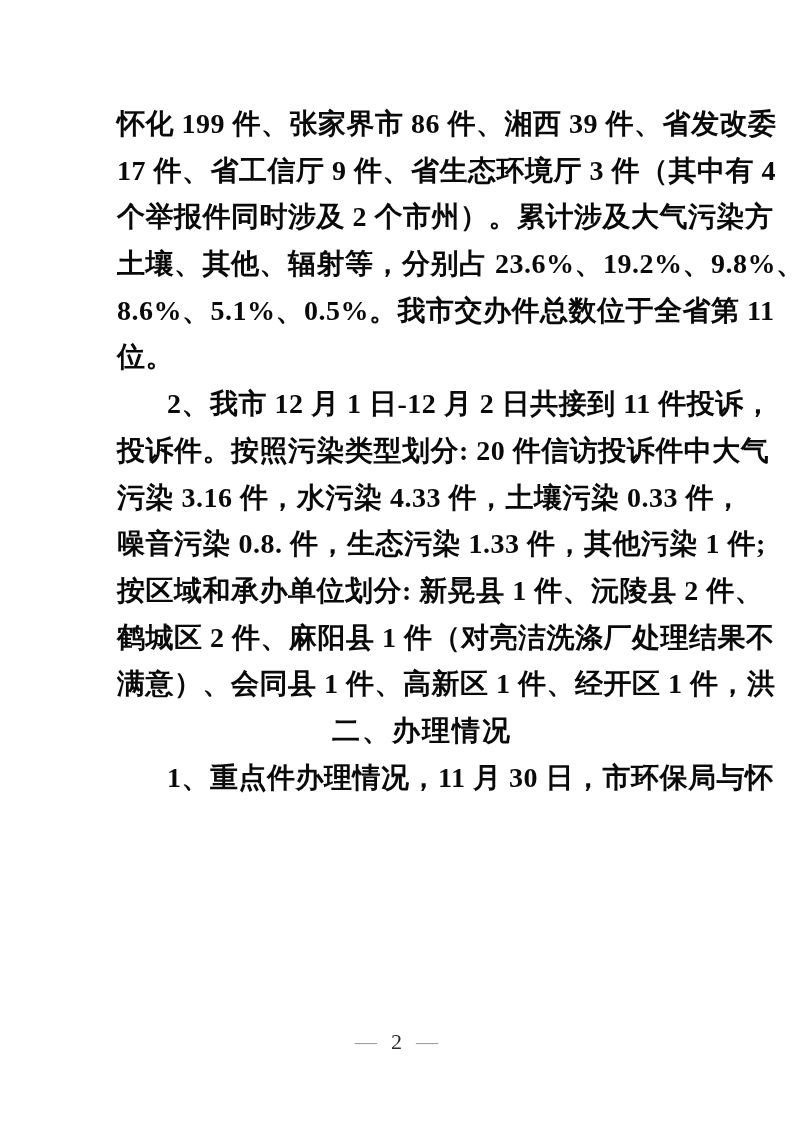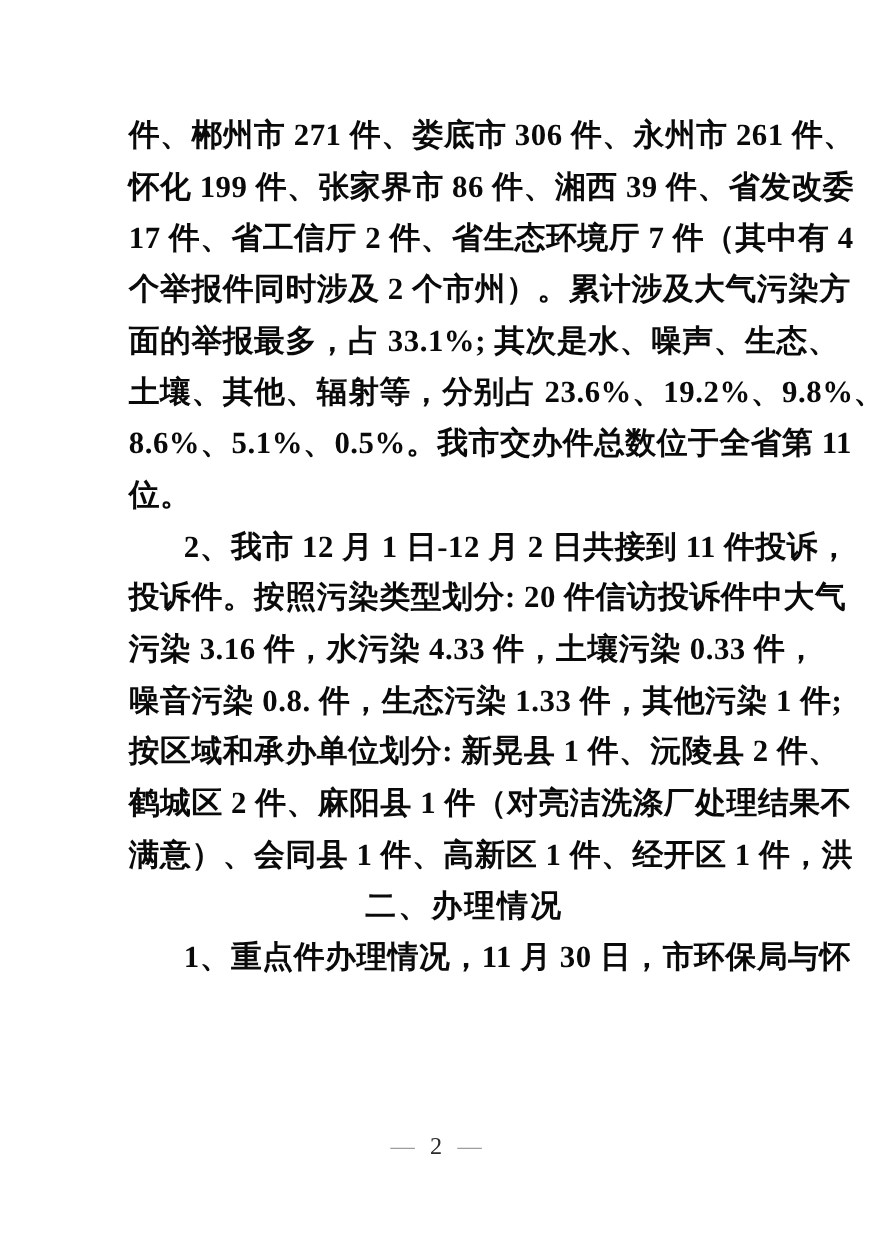--- a/index.html
+++ b/index.html
@@ -54,25 +54,23 @@
   .footer .pagenum {
     color: #2a2a2a;
     font-weight: normal;
   }
 </style>
 </head>
 <body>
 
 <div class="page">
   <div class="content">
-    <div class="line">件、郴州市 271 件、娄底市 306 件、永州市 261 件、</div>
     <div class="line">怀化 199 件、张家界市 86 件、湘西 39 件、省发改委</div>
-    <div class="line">17 件、省工信厅 2 件、省生态环境厅 7 件（其中有 4</div>
+    <div class="line">17 件、省工信厅 9 件、省生态环境厅 3 件（其中有 4</div>
     <div class="line">个举报件同时涉及 2 个市州）。累计涉及大气污染方</div>
-    <div class="line">面的举报最多，占 33.1%; 其次是水、噪声、生态、</div>
     <div class="line">土壤、其他、辐射等，分别占 23.6%、19.2%、9.8%、</div>
     <div class="line">8.6%、5.1%、0.5%。我市交办件总数位于全省第 11</div>
     <div class="line">位。</div>
     <div class="line indent">2、我市 12 月 1 日-12 月 2 日共接到 11 件投诉，</div>
     <div class="line">投诉件。按照污染类型划分: 20 件信访投诉件中大气</div>
     <div class="line">污染 3.16 件，水污染 4.33 件，土壤污染 0.33 件，</div>
     <div class="line">噪音污染 0.8. 件，生态污染 1.33 件，其他污染 1 件;</div>
     <div class="line">按区域和承办单位划分: 新晃县 1 件、沅陵县 2 件、</div>
     <div class="line">鹤城区 2 件、麻阳县 1 件（对亮洁洗涤厂处理结果不</div>
     <div class="line">满意）、会同县 1 件、高新区 1 件、经开区 1 件，洪</div>

